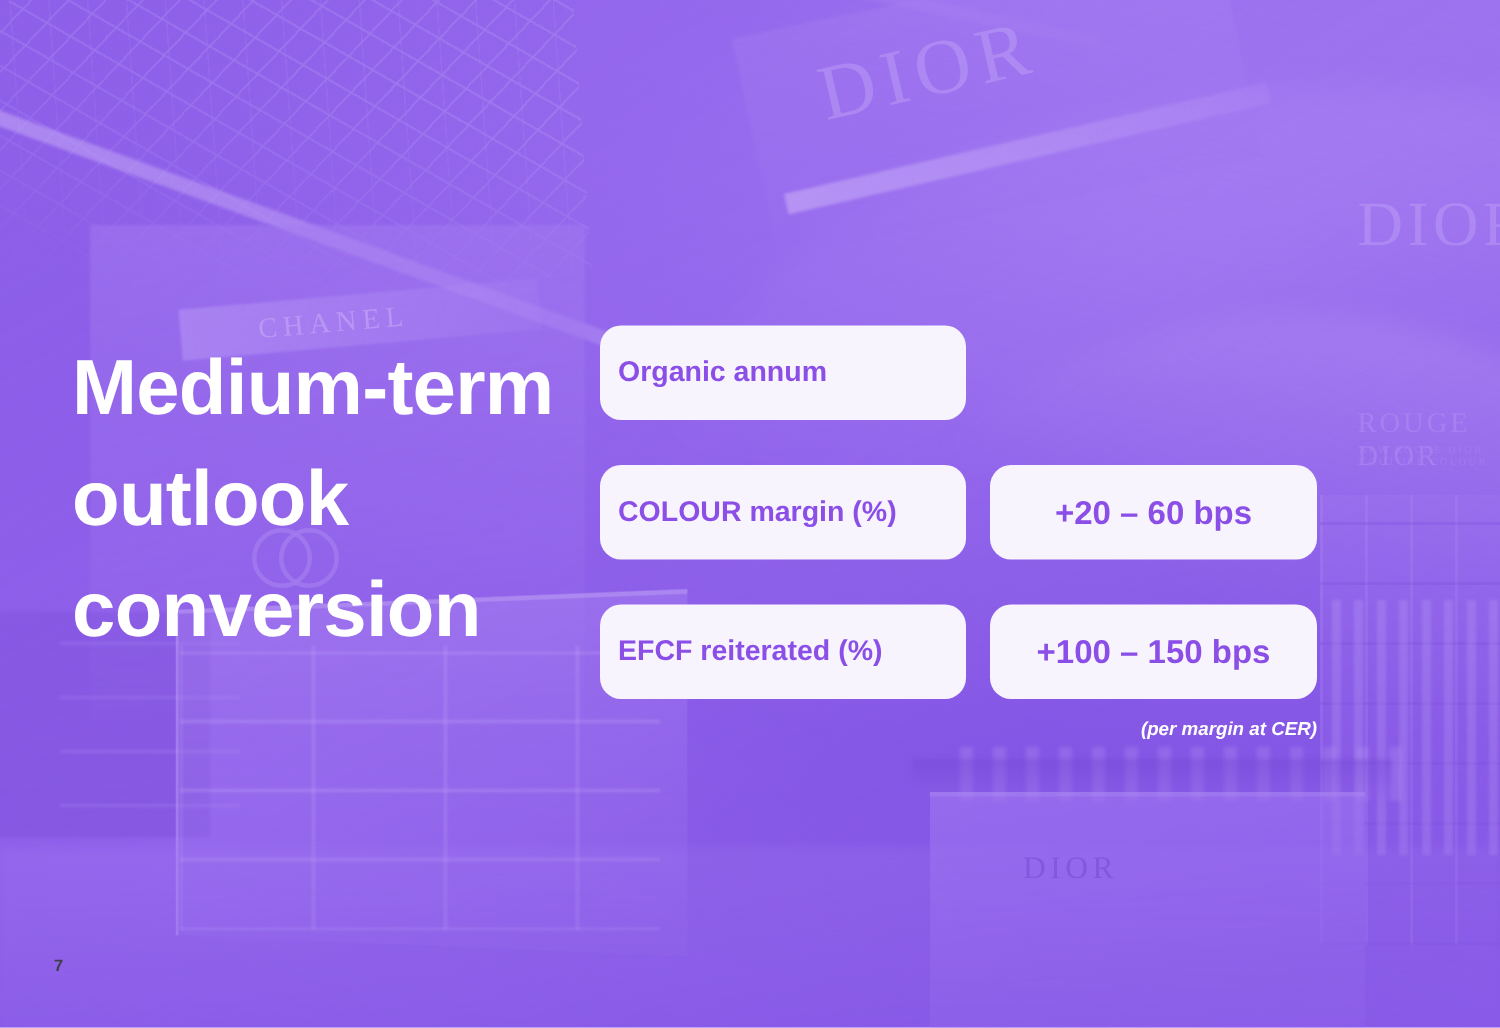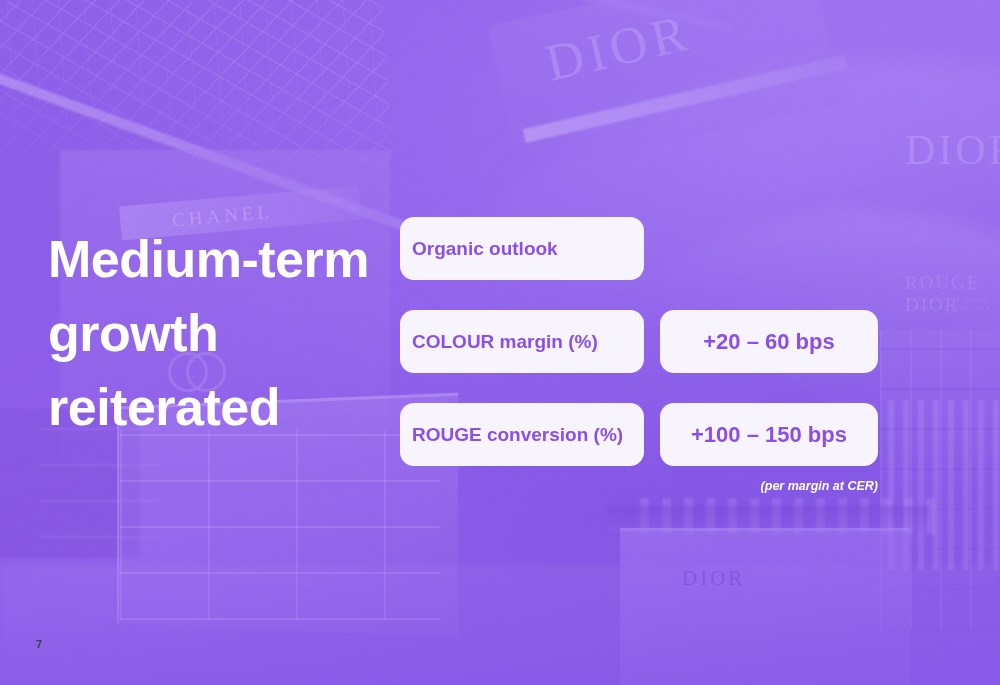--- a/index.html
+++ b/index.html
@@ -293,35 +293,35 @@
     <div class="ph-floor"></div>
 
     <div class="ph-counter-prods"></div>
     <div class="ph-counter-top"></div>
     <div class="ph-counter"></div>
     <div class="ph-word-dior-counter">DIOR</div>
 
     <div class="ph-veil"></div>
   </div>
 
-  <h1 class="title">Medium-term growth reiterated</h1>
+  <h1 class="title">Medium-term outlook conversion</h1>
 
   <div class="grid">
 
     <div class="row">
-      <div class="cell cell-label">Organic outlook</div>
+      <div class="cell cell-label">Organic annum</div>
     </div>
 
     <div class="row">
       <div class="cell cell-label">COLOUR margin (%)</div>
       <div class="cell cell-value">+20 – 60 bps</div>
     </div>
 
     <div class="row">
-      <div class="cell cell-label">ROUGE conversion (%)</div>
+      <div class="cell cell-label">EFCF reiterated (%)</div>
       <div class="cell cell-value">+100 – 150 bps</div>
     </div>
 
   </div>
 
   <div class="footnote">(per margin at CER)</div>
 
   <div class="page-number">7</div>
 
 </div>

